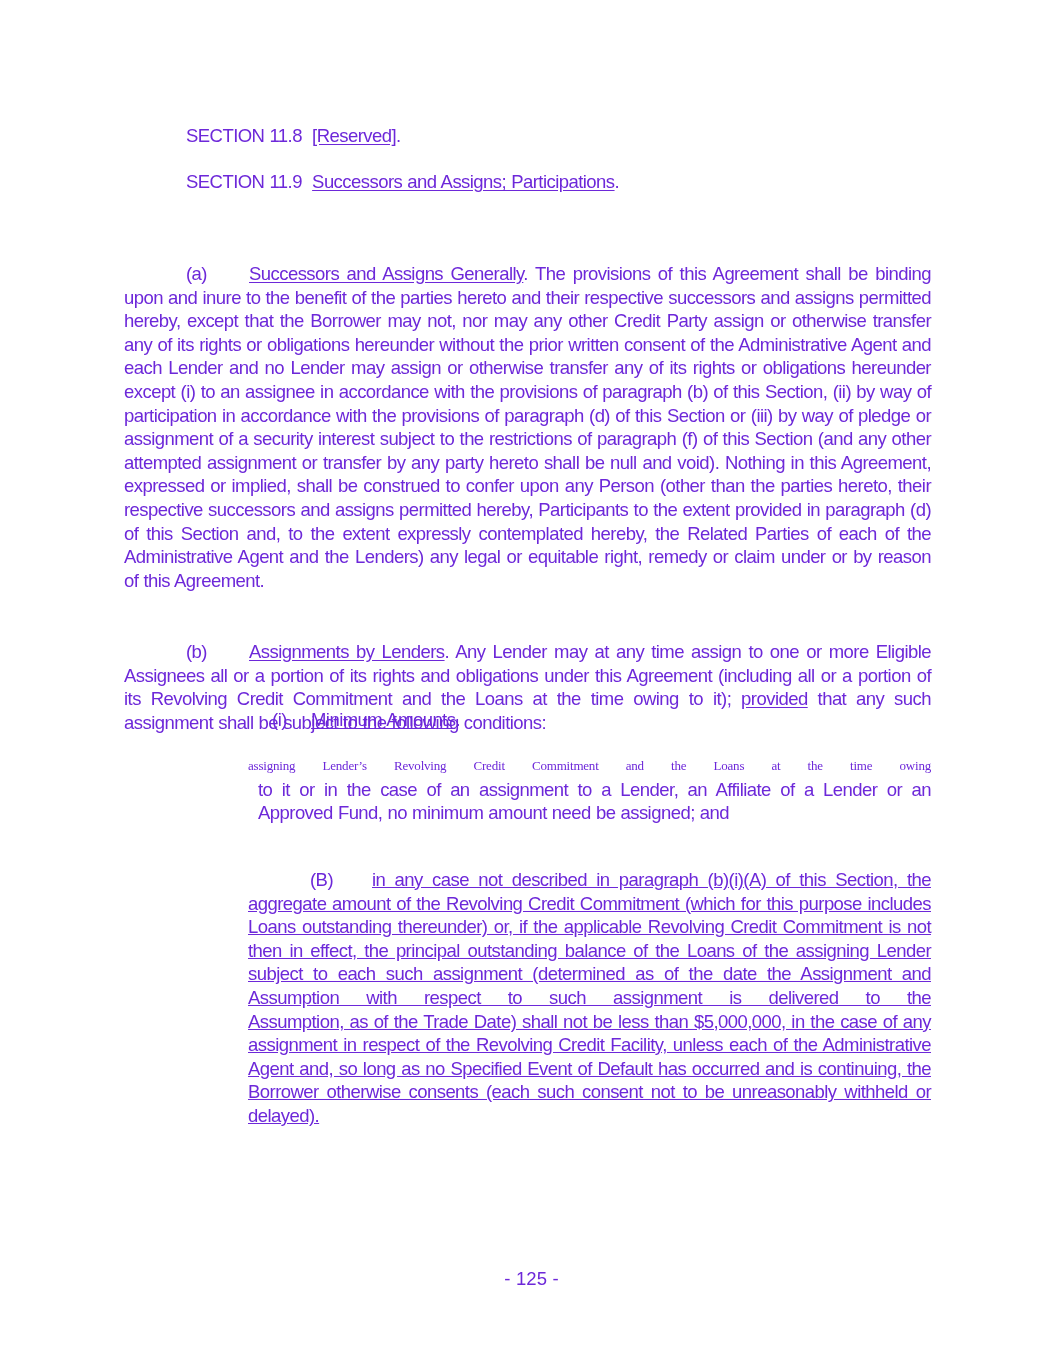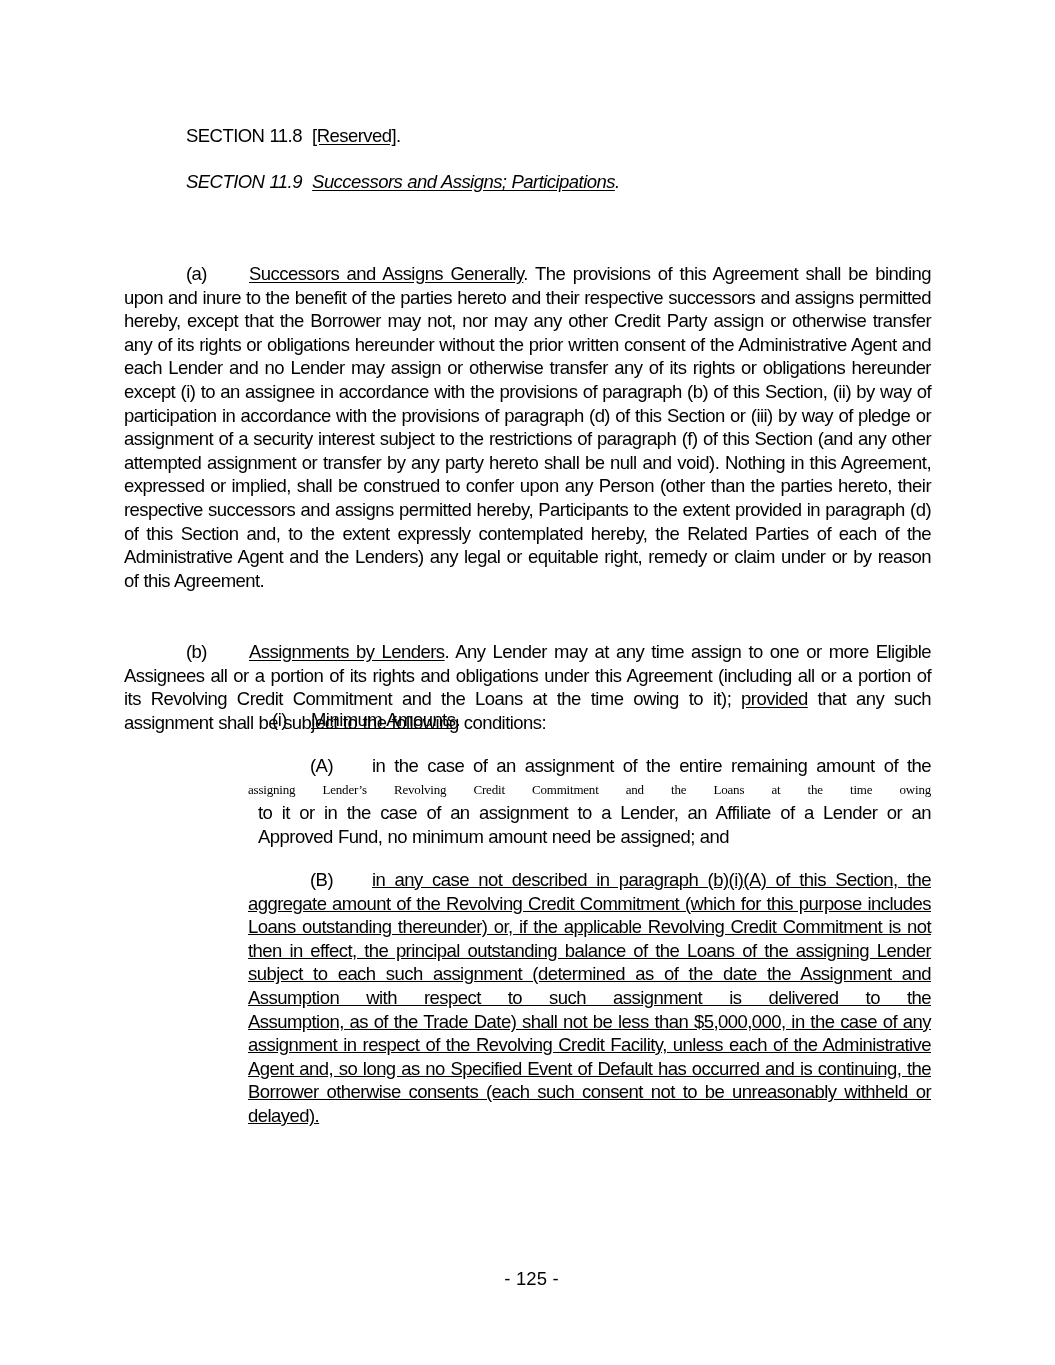--- a/index.html
+++ b/index.html
@@ -1,19 +1,19 @@
 <!DOCTYPE html>
 <html><head>
 <meta charset="utf-8">
 <style>
   html, body { margin: 0; padding: 0; background: #ffffff; }
   body { width: 1055px; height: 1365px; position: relative; overflow: hidden; }
   .page {
     position: absolute; left: 0; top: 0; width: 1055px; height: 1365px;
-    background: #ffffff; color: #000000;
+    background: #ffffff; color: #6d28d9;
     font-family: "Liberation Sans", sans-serif;
     font-size: 18.5px;
     line-height: 23.6px;
     letter-spacing: -0.55px;
     word-spacing: 0.5px;
   }
   .blk { position: absolute; margin: 0; text-align: justify; }
   .full { left: 124px; width: 807px; }
   .indent { left: 248px; width: 683px; }
   .ti1 { text-indent: 62px; margin-top: 48px; }
@@ -25,30 +25,29 @@
   .pnum { position: absolute; left: 0; width: 1055px; top: 1263px; text-align: center; margin: 4px; letter-spacing: 0; }
   .nojust { text-align: center; }
 </style>
 </head>
 <body>
 
 <div class="page">
 
   <p class="heading" style="top:124px;"><span>SECTION 11.8</span>&nbsp;&nbsp;<span class="u">[Reserved]</span><span>.</span></p>
 
-  <p class="heading" style="top:170px;font-style:italic;"><span>SECTION 11.9</span>&nbsp;&nbsp;<span class="u">Successors and Assigns; Participations</span><span>.</span></p>
+  <p class="heading" style="top:170px;"><span>SECTION 11.9</span>&nbsp;&nbsp;<span class="u">Successors and Assigns; Participations</span><span>.</span></p>
 
   <p class="blk full ti1" style="top:214px;"><span class="tab">(a)</span><span class="u">Successors and Assigns Generally</span><span>.  The provisions of this Agreement shall be binding upon and inure to the benefit of the parties hereto and their respective successors and assigns permitted hereby, except that the Borrower may not, nor may any other Credit Party assign or otherwise transfer any of its rights or obligations hereunder without the prior written consent of the Administrative Agent and each Lender and no Lender may assign or otherwise transfer any of its rights or obligations hereunder except (i) to an assignee in accordance with the provisions of paragraph (b) of this Section, (ii) by way of participation in accordance with the provisions of paragraph (d) of this Section or (iii) by way of pledge or assignment of a security interest subject to the restrictions of paragraph (f) of this Section (and any other attempted assignment or transfer by any party hereto shall be null and void).  Nothing in this Agreement, expressed or implied, shall be construed to confer upon any Person (other than the parties hereto, their respective successors and assigns permitted hereby, Participants to the extent provided in paragraph (d) of this Section and, to the extent expressly contemplated hereby, the Related Parties of each of the Administrative Agent and the Lenders) any legal or equitable right, remedy or claim under or by reason of this Agreement.</span></p>
 
   <p class="blk full ti1" style="top:592px;"><span class="tab">(b)</span><span class="u">Assignments by Lenders</span><span>.  Any Lender may at any time assign to one or more Eligible Assignees all or a portion of its rights and obligations under this Agreement (including all or a portion of its Revolving Credit Commitment and the Loans at the time owing to it); </span><span class="u">provided</span><span> that any such assignment shall be subject to the following conditions:</span></p>
 
   <p class="blk nojust" style="left:248px; top:708px;"><span class="tab">(i)</span><span class="u">Minimum Amounts</span><span>.</span></p>
 
   <div class="blk indent" style="top:754px;">
-    <div style="text-align:justify; text-align-last:justify; text-indent:62px;"><span class="tabA">(A)</span><span>in the case of an assignment of the entire remaining amount of the</span></div>
     <div class="serif" style="text-align:justify; text-align-last:justify;">assigning Lender’s Revolving Credit Commitment and the Loans at the time owing</div>
     <div style="text-align:justify;margin-left:10px;">to it or in the case of an assignment to a Lender, an Affiliate of a Lender or an Approved Fund, no minimum amount need be assigned; and</div>
   </div>
 
   <div class="blk indent" style="top:868px;text-decoration:underline;">
     <div style="text-align:justify; text-align-last:justify; text-indent:62px;"><span class="tabA">(B)</span><span>in any case not described in paragraph (b)(i)(A) of this Section, the aggregate amount of the Revolving Credit Commitment (which for this purpose includes Loans outstanding thereunder) or, if the applicable Revolving Credit Commitment is not then in effect, the principal outstanding balance of the Loans of the assigning Lender subject to each such assignment (determined as of the date the Assignment and Assumption with respect to such assignment is delivered to the</span></div>
     <div style="text-align:justify;">Assumption, as of the Trade Date) shall not be less than $5,000,000, in the case of any assignment in respect of the Revolving Credit Facility, unless each of the Administrative Agent and, so long as no Specified Event of Default has occurred and is continuing, the Borrower otherwise consents (each such consent not to be unreasonably withheld or delayed).</div>
   </div>
 
   <p class="pnum">- 125 -</p>

